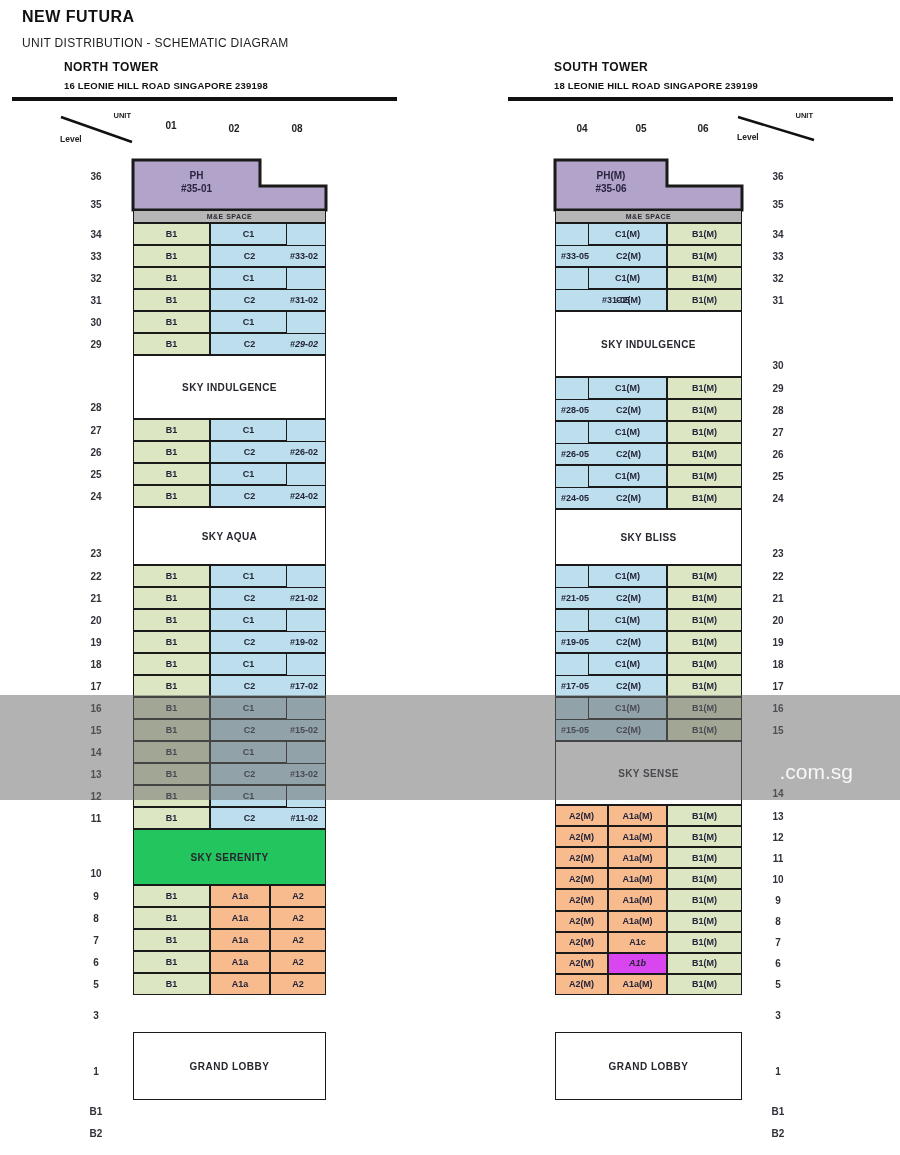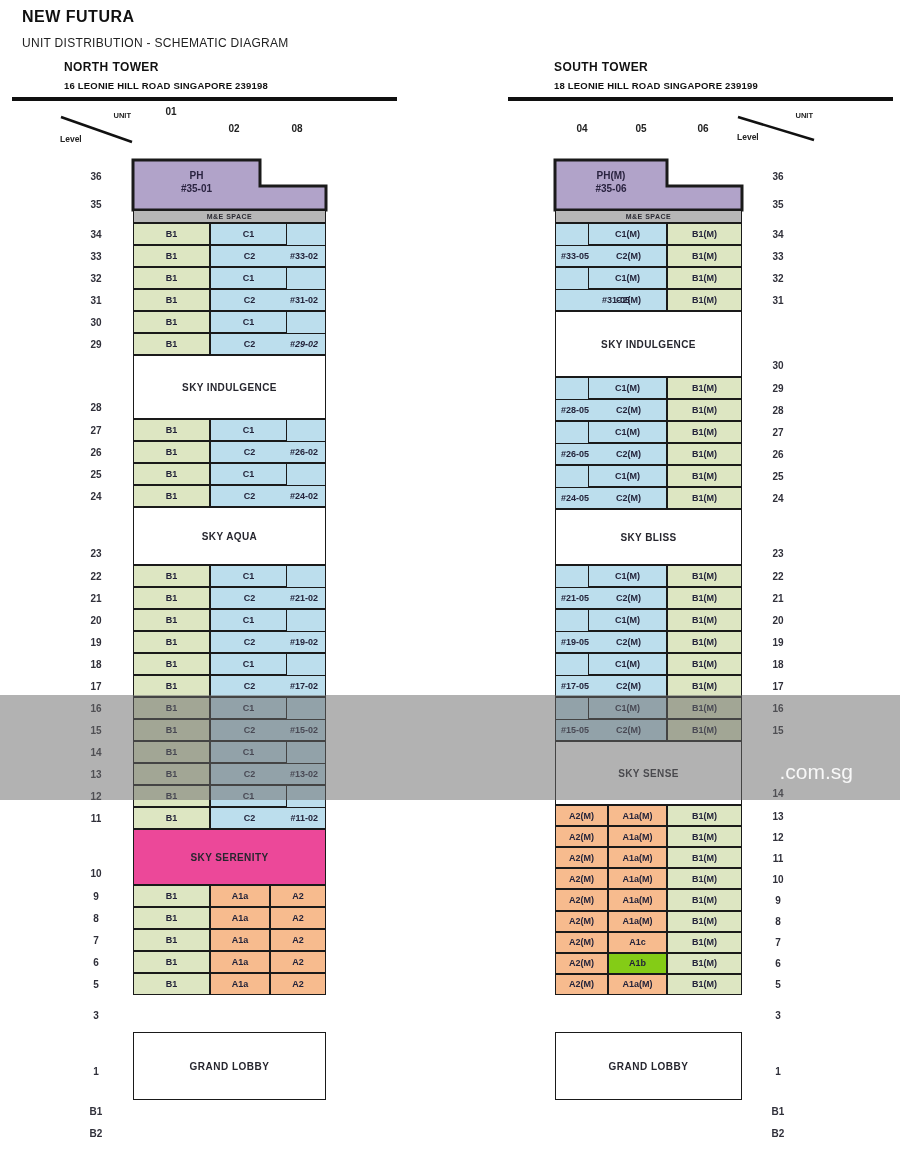--- a/index.html
+++ b/index.html
@@ -54,21 +54,21 @@
     <span class="l">Level</span>
   </div>
   <div class="corner" style="left:737px;top:111px;width:78px;height:31px">
     <svg width="78" height="31">
         <line x1="1" y1="6" x2="77" y2="29" stroke="#111" stroke-width="2.5"></line>
       </svg>
     <span class="u">UNIT</span>
     <span class="l">Level</span>
   </div>
 
-  <span class="colh" style="left:171px;top:106px">01</span>
+  <span class="colh" style="left:171px;top:120px">01</span>
   <span class="colh" style="left:234px;top:123px">02</span>
   <span class="colh" style="left:297px;top:123px">08</span>
   <span class="colh" style="left:582px;top:123px">04</span>
   <span class="colh" style="left:641px;top:123px">05</span>
   <span class="colh" style="left:703px;top:123px">06</span>
 
   <svg id="ph-layer" class="abs" style="left:0;top:0" width="900" height="1155">
       <polygon points="133,160 260,160 260,186 326,186 326,210 133,210" fill="#b1a3c9" stroke="#1a1a1a" stroke-width="3"></polygon>
       <polygon points="555,160 667,160 667,186 742,186 742,210 555,210" fill="#b1a3c9" stroke="#1a1a1a" stroke-width="3"></polygon>
     </svg>
@@ -197,21 +197,21 @@
       <div class="ubox" style="left: 210px; top: 785px; width: 116px; height: 44px; background: rgb(188, 222, 237);"></div>
       <div class="ubox" style="left: 133px; top: 785px; width: 77px; height: 22px; background: rgb(221, 230, 194);">B1</div>
       <div class="ubox" style="left: 133px; top: 807px; width: 77px; height: 22px; background: rgb(221, 230, 194);">B1</div>
       <div class="ubox" style="left: 210px; top: 785px; width: 77px; height: 22px; background: transparent;">C1</div>
       <div class="ubox c2box" style="left: 210px; top: 807px; width: 116px; height: 22px; background: transparent; display: block;">
         <span style="position: absolute; left: 0px; width: 77px; top: 0px; line-height: 20px; text-align: center;">C2</span>
         <span style="position: absolute; top: 0px; line-height: 20px; right: 7px;">#11-02</span>
       </div>
       <span class="lvl" style="left: 96px; top: 796px;">12</span>
       <span class="lvl" style="left: 96px; top: 818px;">11</span>
-      <div class="ubox band" style="left: 133px; top: 829px; width: 193px; height: 56px; background: #ec4899;">SKY SERENITY</div>
+      <div class="ubox band" style="left: 133px; top: 829px; width: 193px; height: 56px; background: #22c55e;">SKY SERENITY</div>
       <span class="lvl" style="left: 96px; top: 873px;">10</span>
       <div class="ubox" style="left: 133px; top: 885px; width: 77px; height: 22px; background: rgb(221, 230, 194);">B1</div>
       <div class="ubox" style="left: 210px; top: 885px; width: 60px; height: 22px; background: rgb(247, 187, 142);">A1a</div>
       <div class="ubox" style="left: 270px; top: 885px; width: 56px; height: 22px; background: rgb(247, 187, 142);">A2</div>
       <span class="lvl" style="left: 96px; top: 896px;">9</span>
       <div class="ubox" style="left: 133px; top: 907px; width: 77px; height: 22px; background: rgb(221, 230, 194);">B1</div>
       <div class="ubox" style="left: 210px; top: 907px; width: 60px; height: 22px; background: rgb(247, 187, 142);">A1a</div>
       <div class="ubox" style="left: 270px; top: 907px; width: 56px; height: 22px; background: rgb(247, 187, 142);">A2</div>
       <span class="lvl" style="left: 96px; top: 918px;">8</span>
       <div class="ubox" style="left: 133px; top: 929px; width: 77px; height: 22px; background: rgb(221, 230, 194);">B1</div>
@@ -344,21 +344,21 @@
       <span class="lvl" style="left: 778px; top: 900px;">9</span>
       <div class="ubox" style="left: 555px; top: 910.556px; width: 53px; height: 21.1111px; background: rgb(247, 187, 142);">A2(M)</div>
       <div class="ubox" style="left: 608px; top: 910.556px; width: 59px; height: 21.1111px; background: rgb(247, 187, 142);">A1a(M)</div>
       <div class="ubox" style="left: 667px; top: 910.556px; width: 75px; height: 21.1111px; background: rgb(221, 230, 194);">B1(M)</div>
       <span class="lvl" style="left: 778px; top: 921.111px;">8</span>
       <div class="ubox" style="left: 555px; top: 931.667px; width: 53px; height: 21.1111px; background: rgb(247, 187, 142);">A2(M)</div>
       <div class="ubox" style="left: 608px; top: 931.667px; width: 59px; height: 21.1111px; background: rgb(247, 187, 142);">A1c</div>
       <div class="ubox" style="left: 667px; top: 931.667px; width: 75px; height: 21.1111px; background: rgb(221, 230, 194);">B1(M)</div>
       <span class="lvl" style="left: 778px; top: 942.222px;">7</span>
       <div class="ubox" style="left: 555px; top: 952.778px; width: 53px; height: 21.1111px; background: rgb(247, 187, 142);">A2(M)</div>
-      <div class="ubox" style="left: 608px; top: 952.778px; width: 59px; height: 21.1111px; background: #84cc16;">A1b</div>
+      <div class="ubox" style="left: 608px; top: 952.778px; width: 59px; height: 21.1111px; background: #d946ef; font-style: italic;">A1b</div>
       <div class="ubox" style="left: 667px; top: 952.778px; width: 75px; height: 21.1111px; background: rgb(221, 230, 194);">B1(M)</div>
       <span class="lvl" style="left: 778px; top: 963.333px;">6</span>
       <div class="ubox" style="left: 555px; top: 973.889px; width: 53px; height: 21.1111px; background: rgb(247, 187, 142);">A2(M)</div>
       <div class="ubox" style="left: 608px; top: 973.889px; width: 59px; height: 21.1111px; background: rgb(247, 187, 142);">A1a(M)</div>
       <div class="ubox" style="left: 667px; top: 973.889px; width: 75px; height: 21.1111px; background: rgb(221, 230, 194);">B1(M)</div>
       <span class="lvl" style="left: 778px; top: 984.444px;">5</span>
     </div>
 
   <div class="ubox bigbox" style="left:133px;top:1032px;width:193px;height:68px">GRAND LOBBY</div>
   <div class="ubox bigbox" style="left:555px;top:1032px;width:187px;height:68px">GRAND LOBBY</div>

